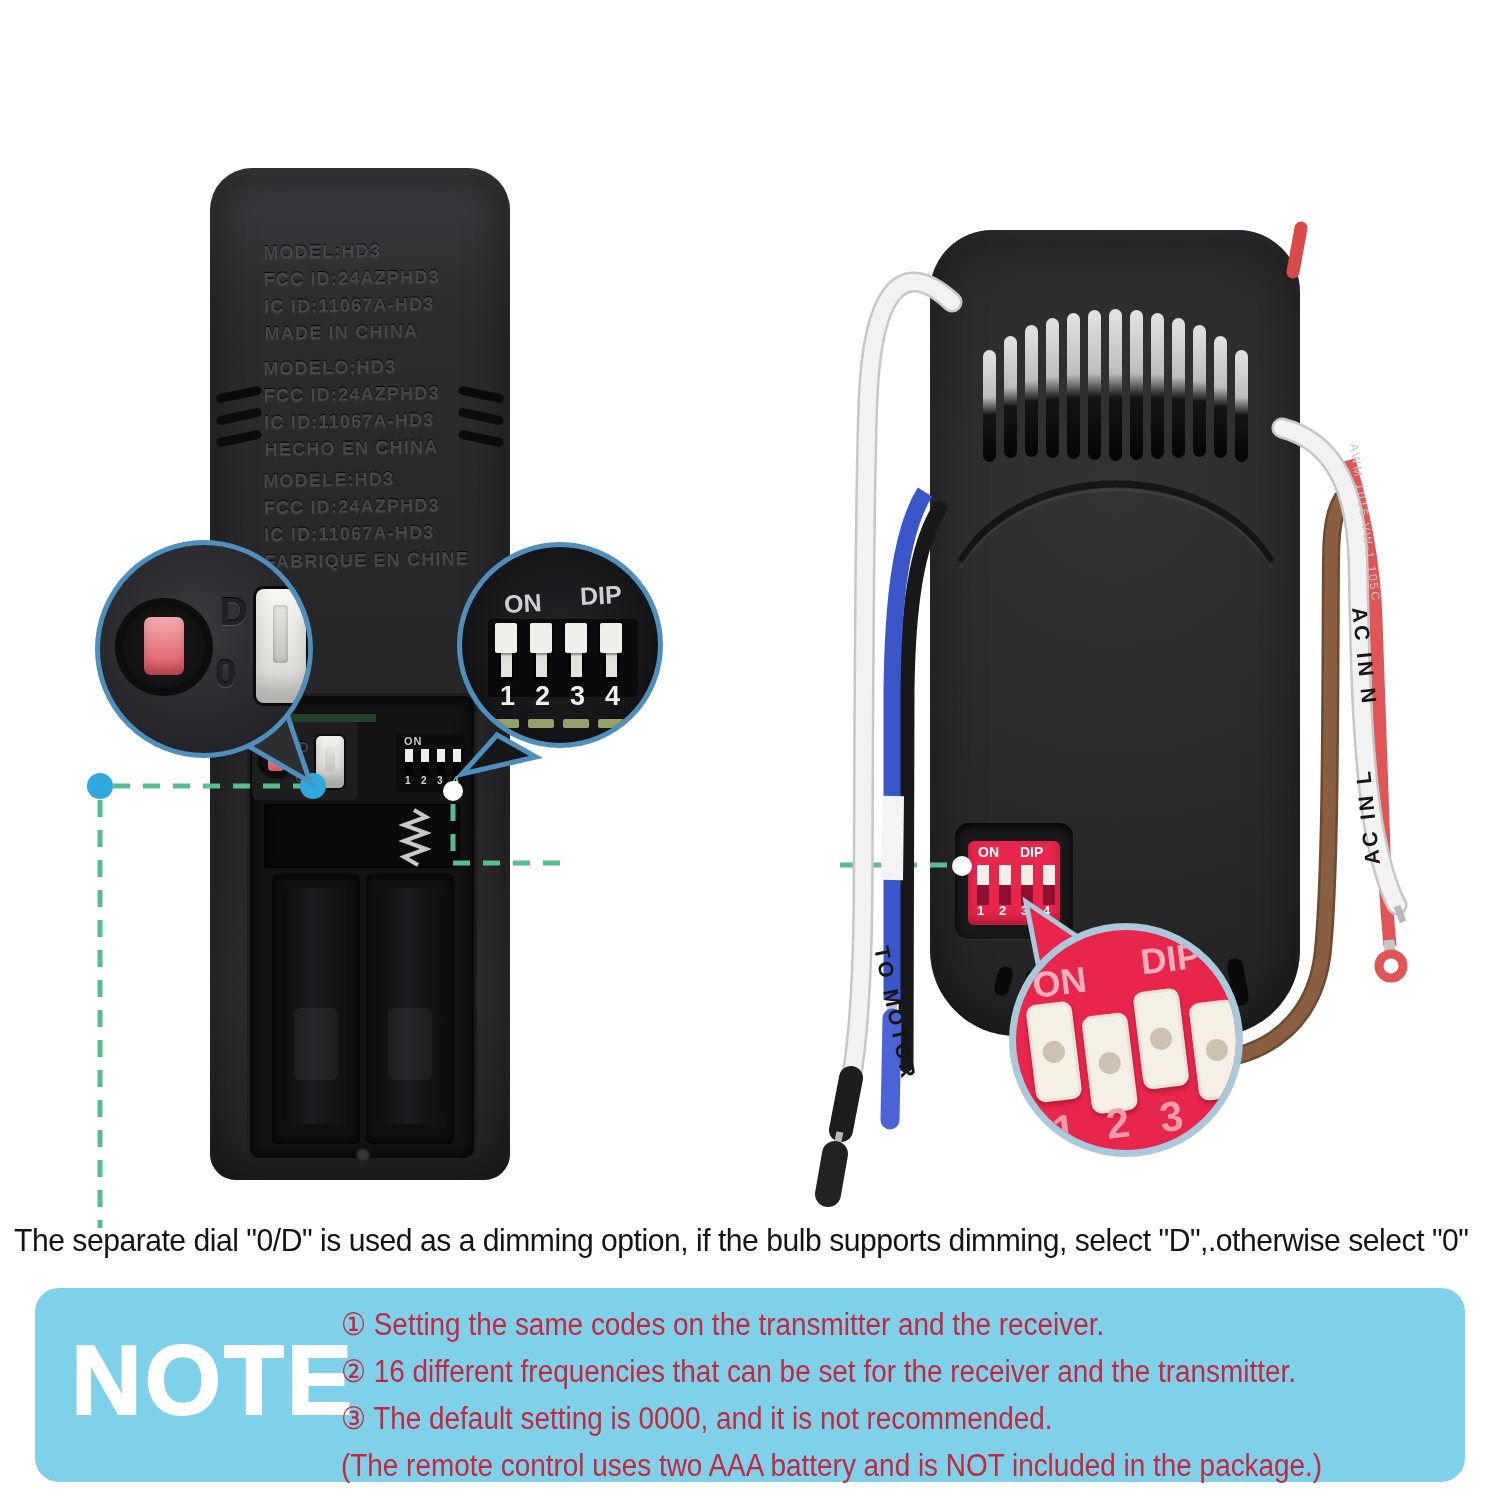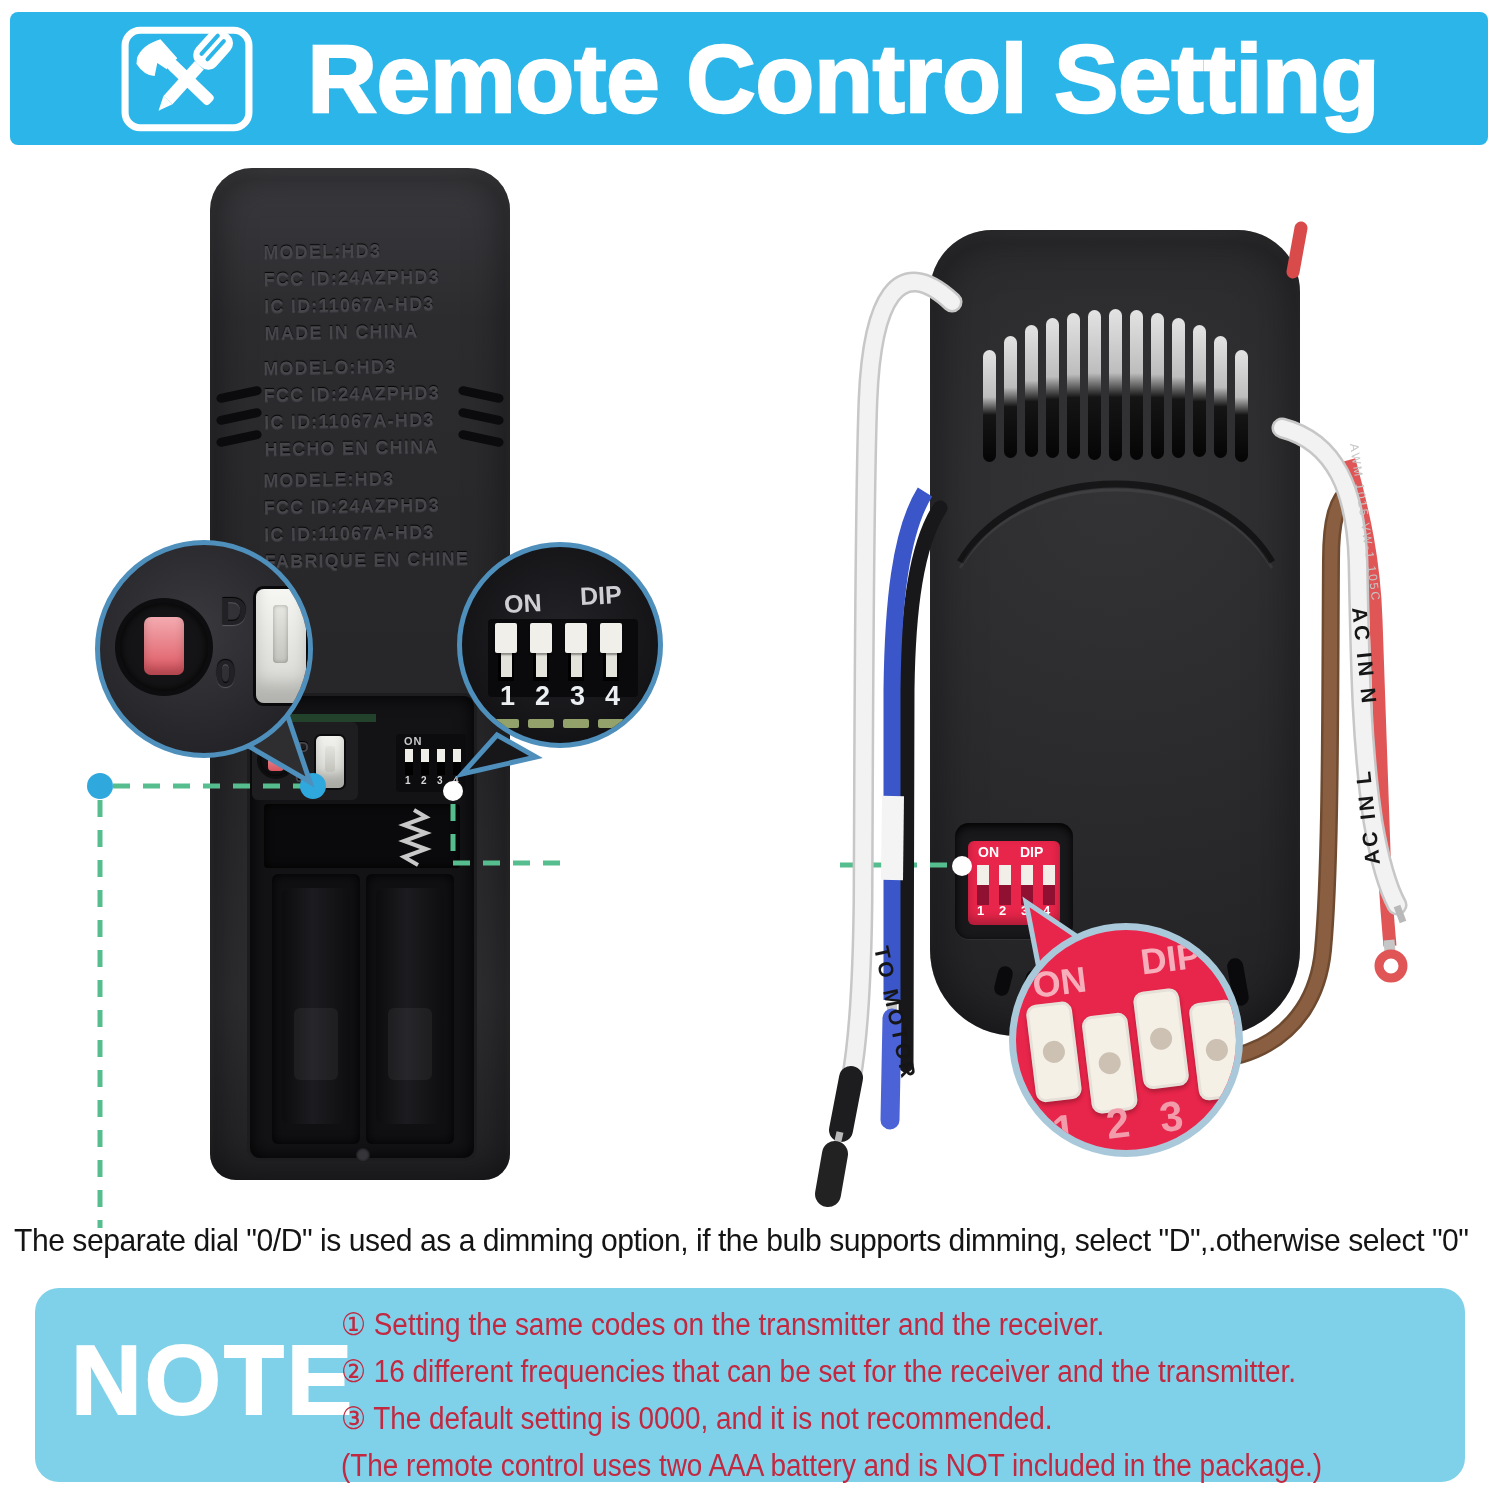--- a/index.html
+++ b/index.html
@@ -170,41 +170,20 @@
         -webkit-text-stroke:2px #fff;}
   .note-items{left:306px;top:13px;width:1140px;font-size:31px;color:var(--note_text);
         line-height:47px;transform:scaleX(.9);transform-origin:left;white-space:nowrap;}
   .note-items div{position:static;}
 </style>
 </head>
 <body>
 
 <div class="stage">
 
-  <div class="banner">
-    <svg class="tools-icon" viewBox="0 0 132 104">
-      <rect x="5" y="4" width="122" height="96" rx="15" fill="none" stroke="#fff" stroke-width="7"></rect>
-      <g fill="#fff">
-        <g transform="rotate(42 66 52)">
-          <rect x="52" y="-8" width="27" height="42" rx="11"></rect>
-          <rect x="60" y="34" width="12" height="46"></rect>
-          <polygon points="60,80 72,80 66,94"></polygon>
-        </g>
-        <g transform="rotate(-46 66 52)">
-          <path d="M42,6 Q39,20 46,27 L57,20 L59,31 L74,31 L76,6 Q60,-3 47,2 Z"></path>
-          <rect x="60" y="29" width="12" height="56" rx="4"></rect>
-        </g>
-      </g>
-      <g transform="rotate(42 66 52)" fill="var(--accent)">
-        <rect x="58" y="-2" width="4" height="28" rx="2"></rect>
-        <rect x="66" y="-2" width="4" height="28" rx="2"></rect>
-      </g>
-    </svg>
-    <div class="title">Remote Control Setting</div>
-  </div>
 
   <div class="remote">
     <div class="emboss b1">
       <div>MODEL:HD3</div>
         <div>FCC ID:24AZPHD3</div>
       <div>IC ID:11067A-HD3</div>
         <div>MADE IN CHINA</div>
     </div>
     <div class="emboss b2">
       <div>MODELO:HD3</div>

